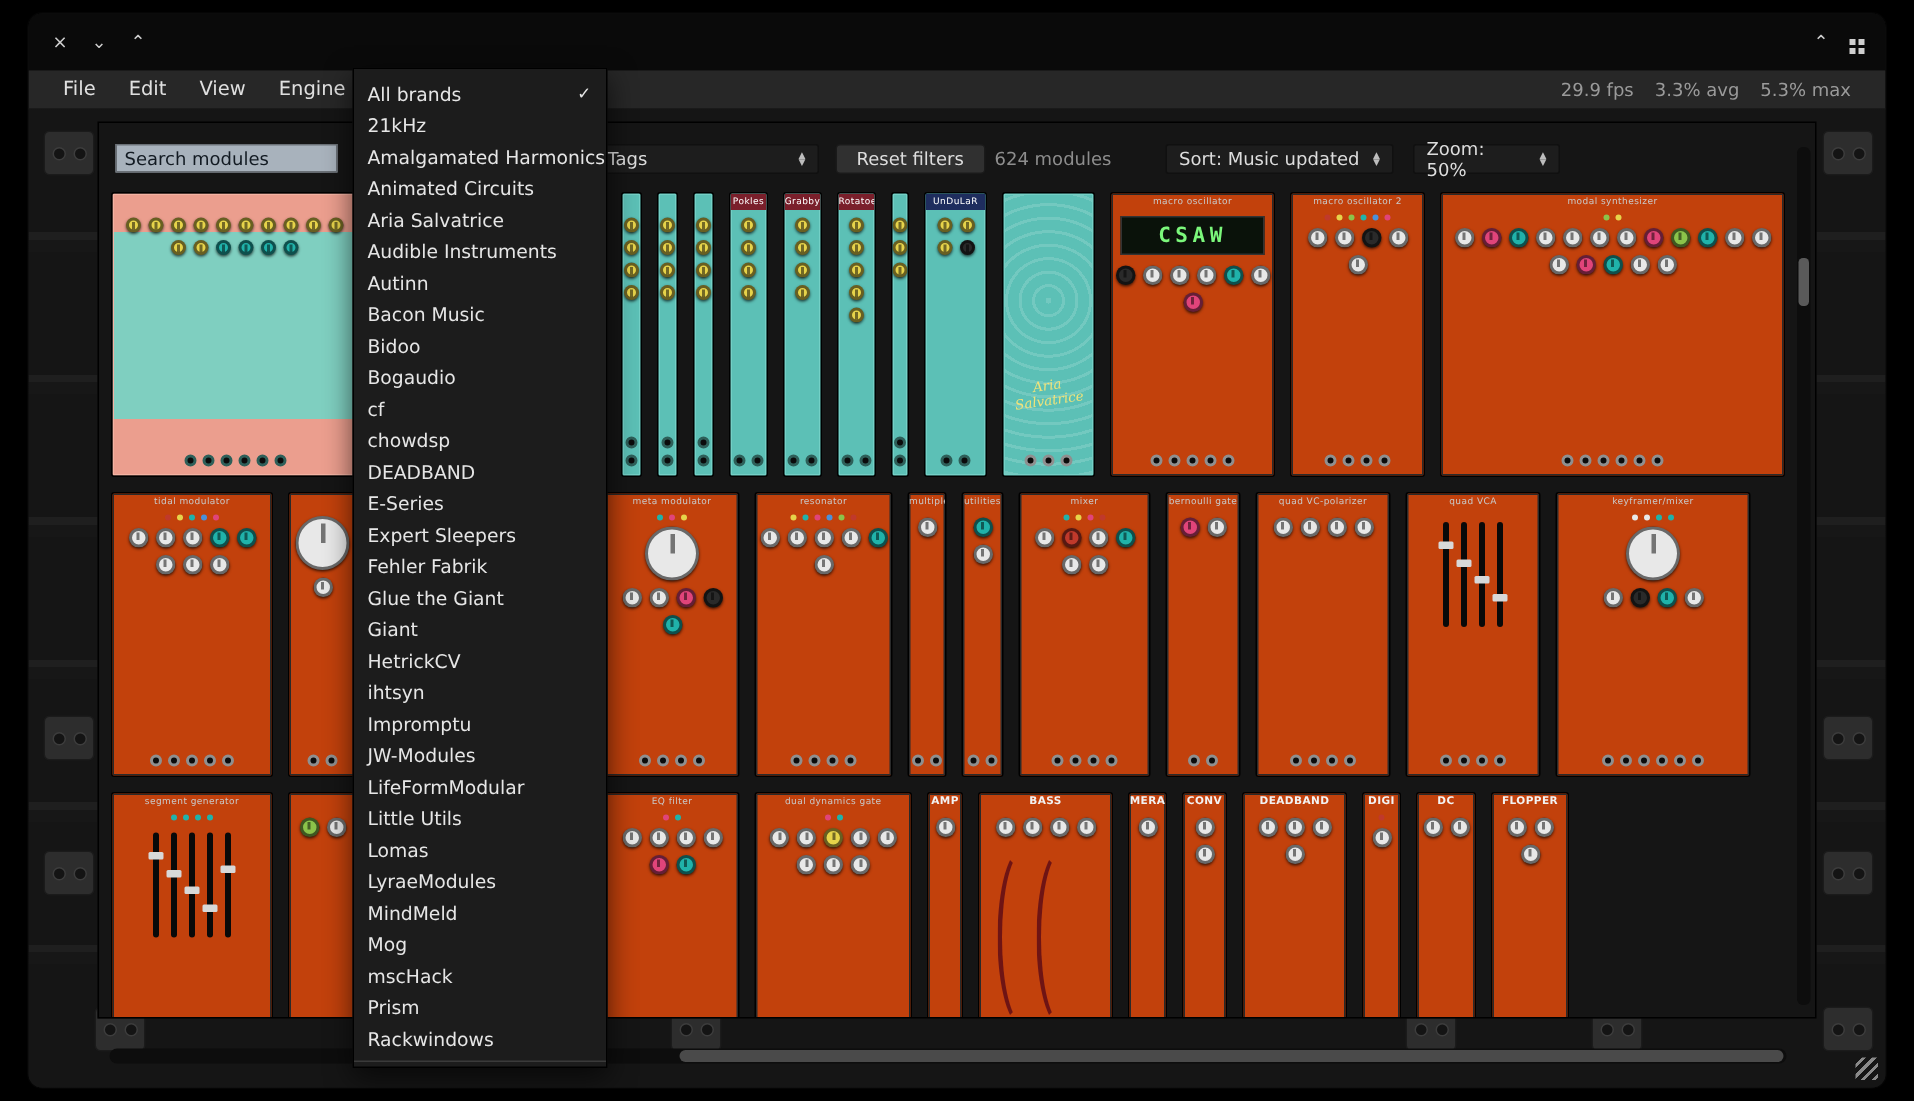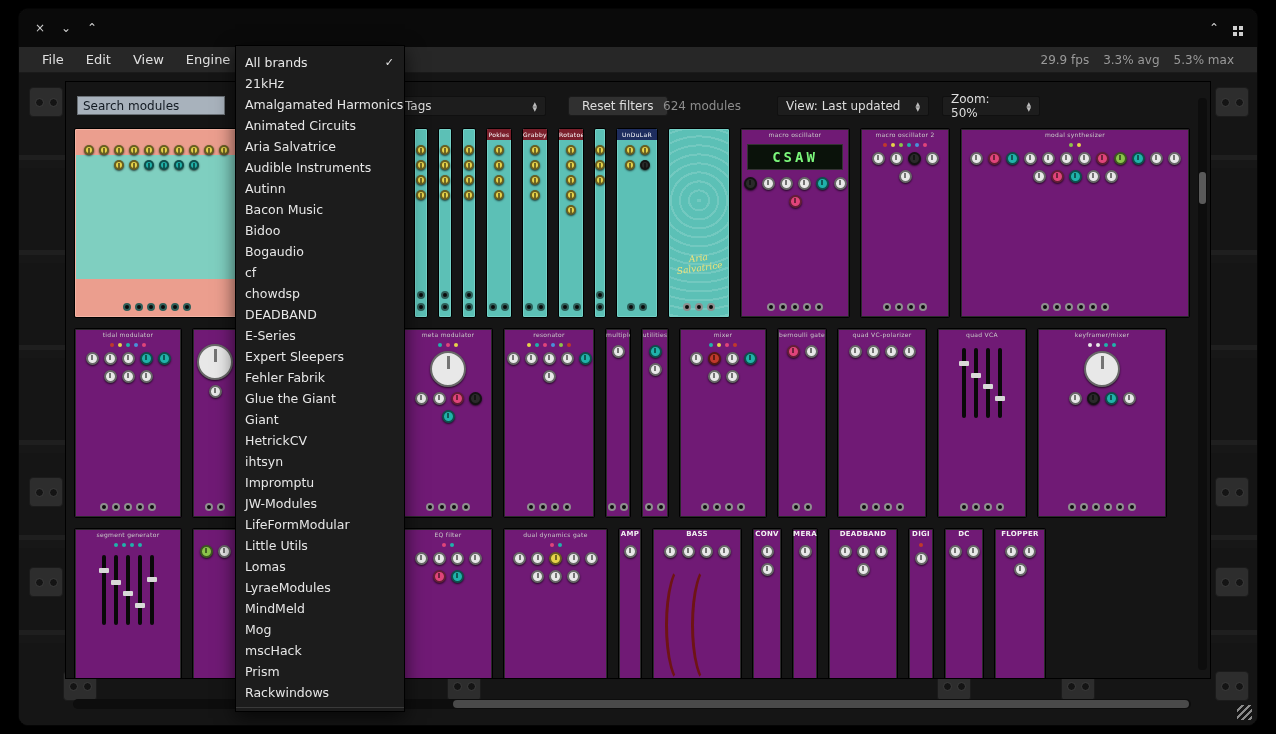--- a/index.html
+++ b/index.html
@@ -41,21 +41,21 @@
     color:#dddddd; font-size:12px; display:flex; align-items:center; justify-content:space-between; padding:0 8px; }
   .updown { display:flex; flex-direction:column; line-height:5px; font-size:6px; color:#bdbdbd; margin-left:8px; }
   .btn { position:absolute; top:0; height:20px; background:#303030; border:1px solid #1a1a1a; border-radius:3px;
     color:#dddddd; font-size:12px; padding:0 13px; display:flex; align-items:center; }
   .count { position:absolute; top:3px; color:#8d8d8d; font-size:12px; }
 
   
   .module-grid { position:absolute; left:8px; top:46px; right:16px; bottom:0; overflow:hidden;
     display:flex; flex-direction:column; gap:10px; }
   .module-row { display:flex; gap:10px; height:190px; align-items:flex-start; }
-  .module { position:relative; height:190px; background:#701a75; box-shadow:inset 0 0 0 1px #2a2a2a;
+  .module { position:relative; height:190px; background:#c2410c; box-shadow:inset 0 0 0 1px #2a2a2a;
     border:1px solid #000; border-radius:2px; display:flex; flex-direction:column; overflow:hidden; flex:none; }
   .m-title { height:11px; line-height:11px; font-size:6px; color:#c9c9c9; text-align:center;
     white-space:nowrap; overflow:hidden; letter-spacing:.3px; }
   .darkHdr .m-title { font-size:7px; font-weight:bold; color:#f2f2f2; }
   .teal, .tealSketch { background:#5cc0b6; box-shadow:inset 0 0 0 1px #74d0c6; }
   .teal .m-title { color:#123330; }
   .ariaBig { background:linear-gradient(180deg,#eb9e8e 0 26px,#7fcfc0 26px 150px,#eb9e8e 150px 100%);
     box-shadow:inset 0 0 0 1px #f4b3a3; }
   .ariaBig .m-title { color:#5a2620; }
   .tealSketch { background-image:repeating-radial-gradient(circle at 50% 38%, rgba(255,255,255,.14) 0 2px, transparent 2px 9px); }
@@ -192,26 +192,26 @@
   <div class="browser">
     <div class="toolbar">
       <input class="search" value="Search modules" style="">
       <div class="selbox" style="left:330px; width:150px;">
         <span>Tags</span>
         <span class="updown">
             <span>▲</span>
             <span>▼</span>
           </span>
       </div>
-      <div class="btn" style="left:502px;text-align:right;">
+      <div class="btn" style="left:491px;text-align:right;">
         <span>Reset filters</span>
       </div>
       <div class="count" style="left:597px;">624 modules</div>
       <div class="selbox" style="left:711px; width:152px;">
-        <span>View: Last updated</span>
+        <span>Sort: Music updated</span>
         <span class="updown">
             <span>▲</span>
             <span>▼</span>
           </span>
       </div>
       <div class="selbox" style="left:876px; width:98px;">
         <span>Zoom: 50%</span>
         <span class="updown">
             <span>▲</span>
             <span>▼</span>
@@ -813,30 +813,30 @@
             <div class="m-title">BASS</div>
             <div class="m-knobs">
               <div class="knob" style="background: rgb(232, 232, 232);"></div>
               <div class="knob" style="background: rgb(232, 232, 232);"></div>
               <div class="knob" style="background: rgb(232, 232, 232);"></div>
               <div class="knob" style="background: rgb(232, 232, 232);"></div>
             </div>
             <div class="cable" style="left: 12px;"></div>
             <div class="cable" style="left: 38px;"></div>
           </div>
+          <div class="module darkHdr" style="width: 26px;">
+            <div class="m-title">MERA</div>
+            <div class="m-knobs">
+              <div class="knob" style="background: rgb(232, 232, 232);"></div>
+            </div>
+          </div>
           <div class="module darkHdr" style="width: 30px;">
             <div class="m-title">CONV</div>
             <div class="m-knobs">
               <div class="knob" style="background: rgb(232, 232, 232);"></div>
-              <div class="knob" style="background: rgb(232, 232, 232);"></div>
-            </div>
-          </div>
-          <div class="module darkHdr" style="width: 26px;">
-            <div class="m-title">MERA</div>
-            <div class="m-knobs">
               <div class="knob" style="background: rgb(232, 232, 232);"></div>
             </div>
           </div>
           <div class="module darkHdr" style="width: 70px;">
             <div class="m-title">DEADBAND</div>
             <div class="m-knobs">
               <div class="knob" style="background: rgb(232, 232, 232);"></div>
               <div class="knob" style="background: rgb(232, 232, 232);"></div>
               <div class="knob" style="background: rgb(232, 232, 232);"></div>
               <div class="knob" style="background: rgb(232, 232, 232);"></div>

